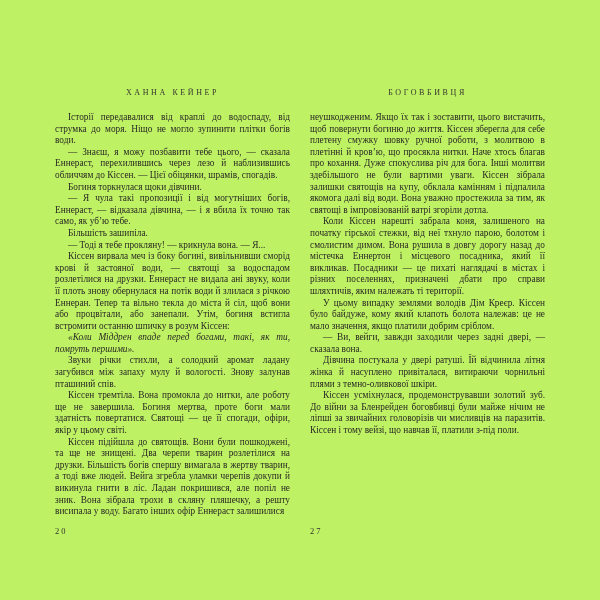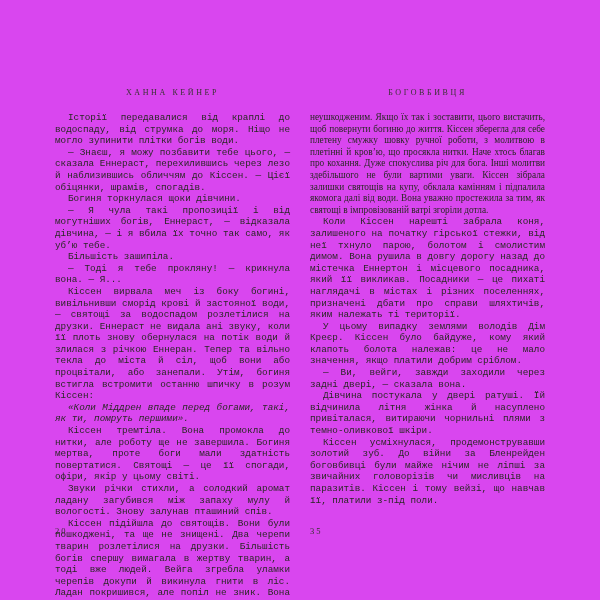--- a/index.html
+++ b/index.html
@@ -9,21 +9,21 @@
     font-family: "Liberation Serif", "DejaVu Serif", serif;
     color: #292824;
     overflow: hidden;
   }
   .spread {
     box-sizing: border-box;
     width: 600px; height: 600px;
     padding: 88px 55px 0 55px;
     display: flex;
     gap: 20px;
-    background: #d946ef;
+    background: #bef264;
   }
   .page {
     position: relative;
     width: 235px;
     flex: 0 0 235px;
   }
   .running-head {
     text-align: center;
     font-size: 8px;
     letter-spacing: 2.6px;
@@ -31,21 +31,21 @@
     margin-bottom: 15px;
     white-space: nowrap;
   }
   .body {
     font-size: 9.3px;
     line-height: 11.6px;
     text-align: justify;
     color: #292824;
   }
   .body p { margin: 0; padding: 0; }
-  .body p.indent { text-indent: 13px; font-family: Liberation Mono, monospace; }
+  .body p.indent { text-indent: 13px; }
   .body p.italic { font-style: italic; }
   .folio {
     position: absolute;
     top: 438px;
     left: 0; right: 0;
     text-align: left;
     font-size: 8.5px;
     letter-spacing: 2px;
     color: #35332e;
   }
@@ -59,33 +59,33 @@
     <div class="running-head">ХАННА КЕЙНЕР</div>
     <div class="body">
         <p class="indent">Історії передавалися від краплі до водоспаду, від струмка до моря. Ніщо не могло зупинити плітки богів води.</p>
         <p class="indent">— Знаєш, я можу позбавити тебе цього, — сказала Еннераст, перехилившись через лезо й наблизившись обличчям до Кіссен. — Цієї обіцянки, шрамів, спогадів.</p>
         <p class="indent">Богиня торкнулася щоки дівчини.</p>
         <p class="indent">— Я чула такі пропозиції і від могутніших богів, Еннераст, — відказала дівчина, — і я вбила їх точно так само, як уб’ю тебе.</p>
         <p class="indent">Більшість зашипіла.</p>
         <p class="indent">— Тоді я тебе прокляну! — крикнула вона. — Я...</p>
         <p class="indent">Кіссен вирвала меч із боку богині, вивільнивши сморід крові й застояної води, — святощі за водоспадом розлетілися на друзки. Еннераст не видала ані звуку, коли її плоть знову обернулася на потік води й злилася з річкою Еннеран. Тепер та вільно текла до міста й сіл, щоб вони або процвітали, або занепали. Утім, богиня встигла встромити останню шпичку в розум Кіссен:</p>
         <p class="indent italic">«Коли Міддрен впаде перед богами, такі, як ти, помруть першими».</p>
+        <p class="indent">Звуки річки стихли, а солодкий аромат ладану загубився між запаху мулу й вологості. Знову залунав пташиний спів.</p>
         <p class="indent">Кіссен тремтіла. Вона промокла до нитки, але роботу ще не завершила. Богиня мертва, проте боги мали здатність повертатися. Святощі — це її спогади, офіри, якір у цьому світі.</p>
-        <p class="indent">Звуки річки стихли, а солодкий аромат ладану загубився між запаху мулу й вологості. Знову залунав пташиний спів.</p>
         <p class="indent">Кіссен підійшла до святощів. Вони були пошкоджені, та ще не знищені. Два черепи тварин розлетілися на друзки. Більшість богів спершу вимагала в жертву тварин, а тоді вже людей. Вейга згребла уламки черепів докупи й викинула гнити в ліс. Ладан покришився, але попіл не зник. Вона зібрала трохи в скляну пляшечку, а решту висипала у воду. Багато інших офір Еннераст залишилися</p>
       </div>
     <div class="folio">20</div>
   </section>
 
   <section class="page">
     <div class="running-head">БОГОВБИВЦЯ</div>
     <div class="body">
         <p class="">неушкодженим. Якщо їх так і зоставити, цього вистачить, щоб повернути богиню до життя. Кіссен зберегла для себе плетену смужку шовку ручної роботи, з молитвою в плетінні й кров’ю, що просякла нитки. Наче хтось благав про кохання. Дуже спокуслива річ для бога. Інші молитви здебільшого не були вартими уваги. Кіссен зібрала залишки святощів на купу, обклала камінням і підпалила якомога далі від води. Вона уважно простежила за тим, як святощі в імпровізованій ватрі згоріли дотла.</p>
         <p class="indent">Коли Кіссен нарешті забрала коня, залишеного на початку гірської стежки, від неї тхнуло парою, болотом і смолистим димом. Вона рушила в довгу дорогу назад до містечка Еннертон і місцевого посадника, який її викликав. Посадники — це пихаті наглядачі в містах і різних поселеннях, призначені дбати про справи шляхтичів, яким належать ті території.</p>
         <p class="indent">У цьому випадку землями володів Дім Креєр. Кіссен було байдуже, кому який клапоть болота належав: це не мало значення, якщо платили добрим сріблом.</p>
         <p class="indent">— Ви, вейги, завжди заходили через задні двері, — сказала вона.</p>
         <p class="indent">Дівчина постукала у двері ратуші. Їй відчинила літня жінка й насуплено привіталася, витираючи чорнильні плями з темно-оливкової шкіри.</p>
         <p class="indent">Кіссен усміхнулася, продемонструвавши золотий зуб. До війни за Бленрейден боговбивці були майже нічим не ліпші за звичайних головорізів чи мисливців на паразитів. Кіссен і тому вейзі, що навчав її, платили з-під поли.</p>
       </div>
-    <div class="folio">35</div>
+    <div class="folio">27</div>
   </section>
 
 </div>
 
 </body></html>

